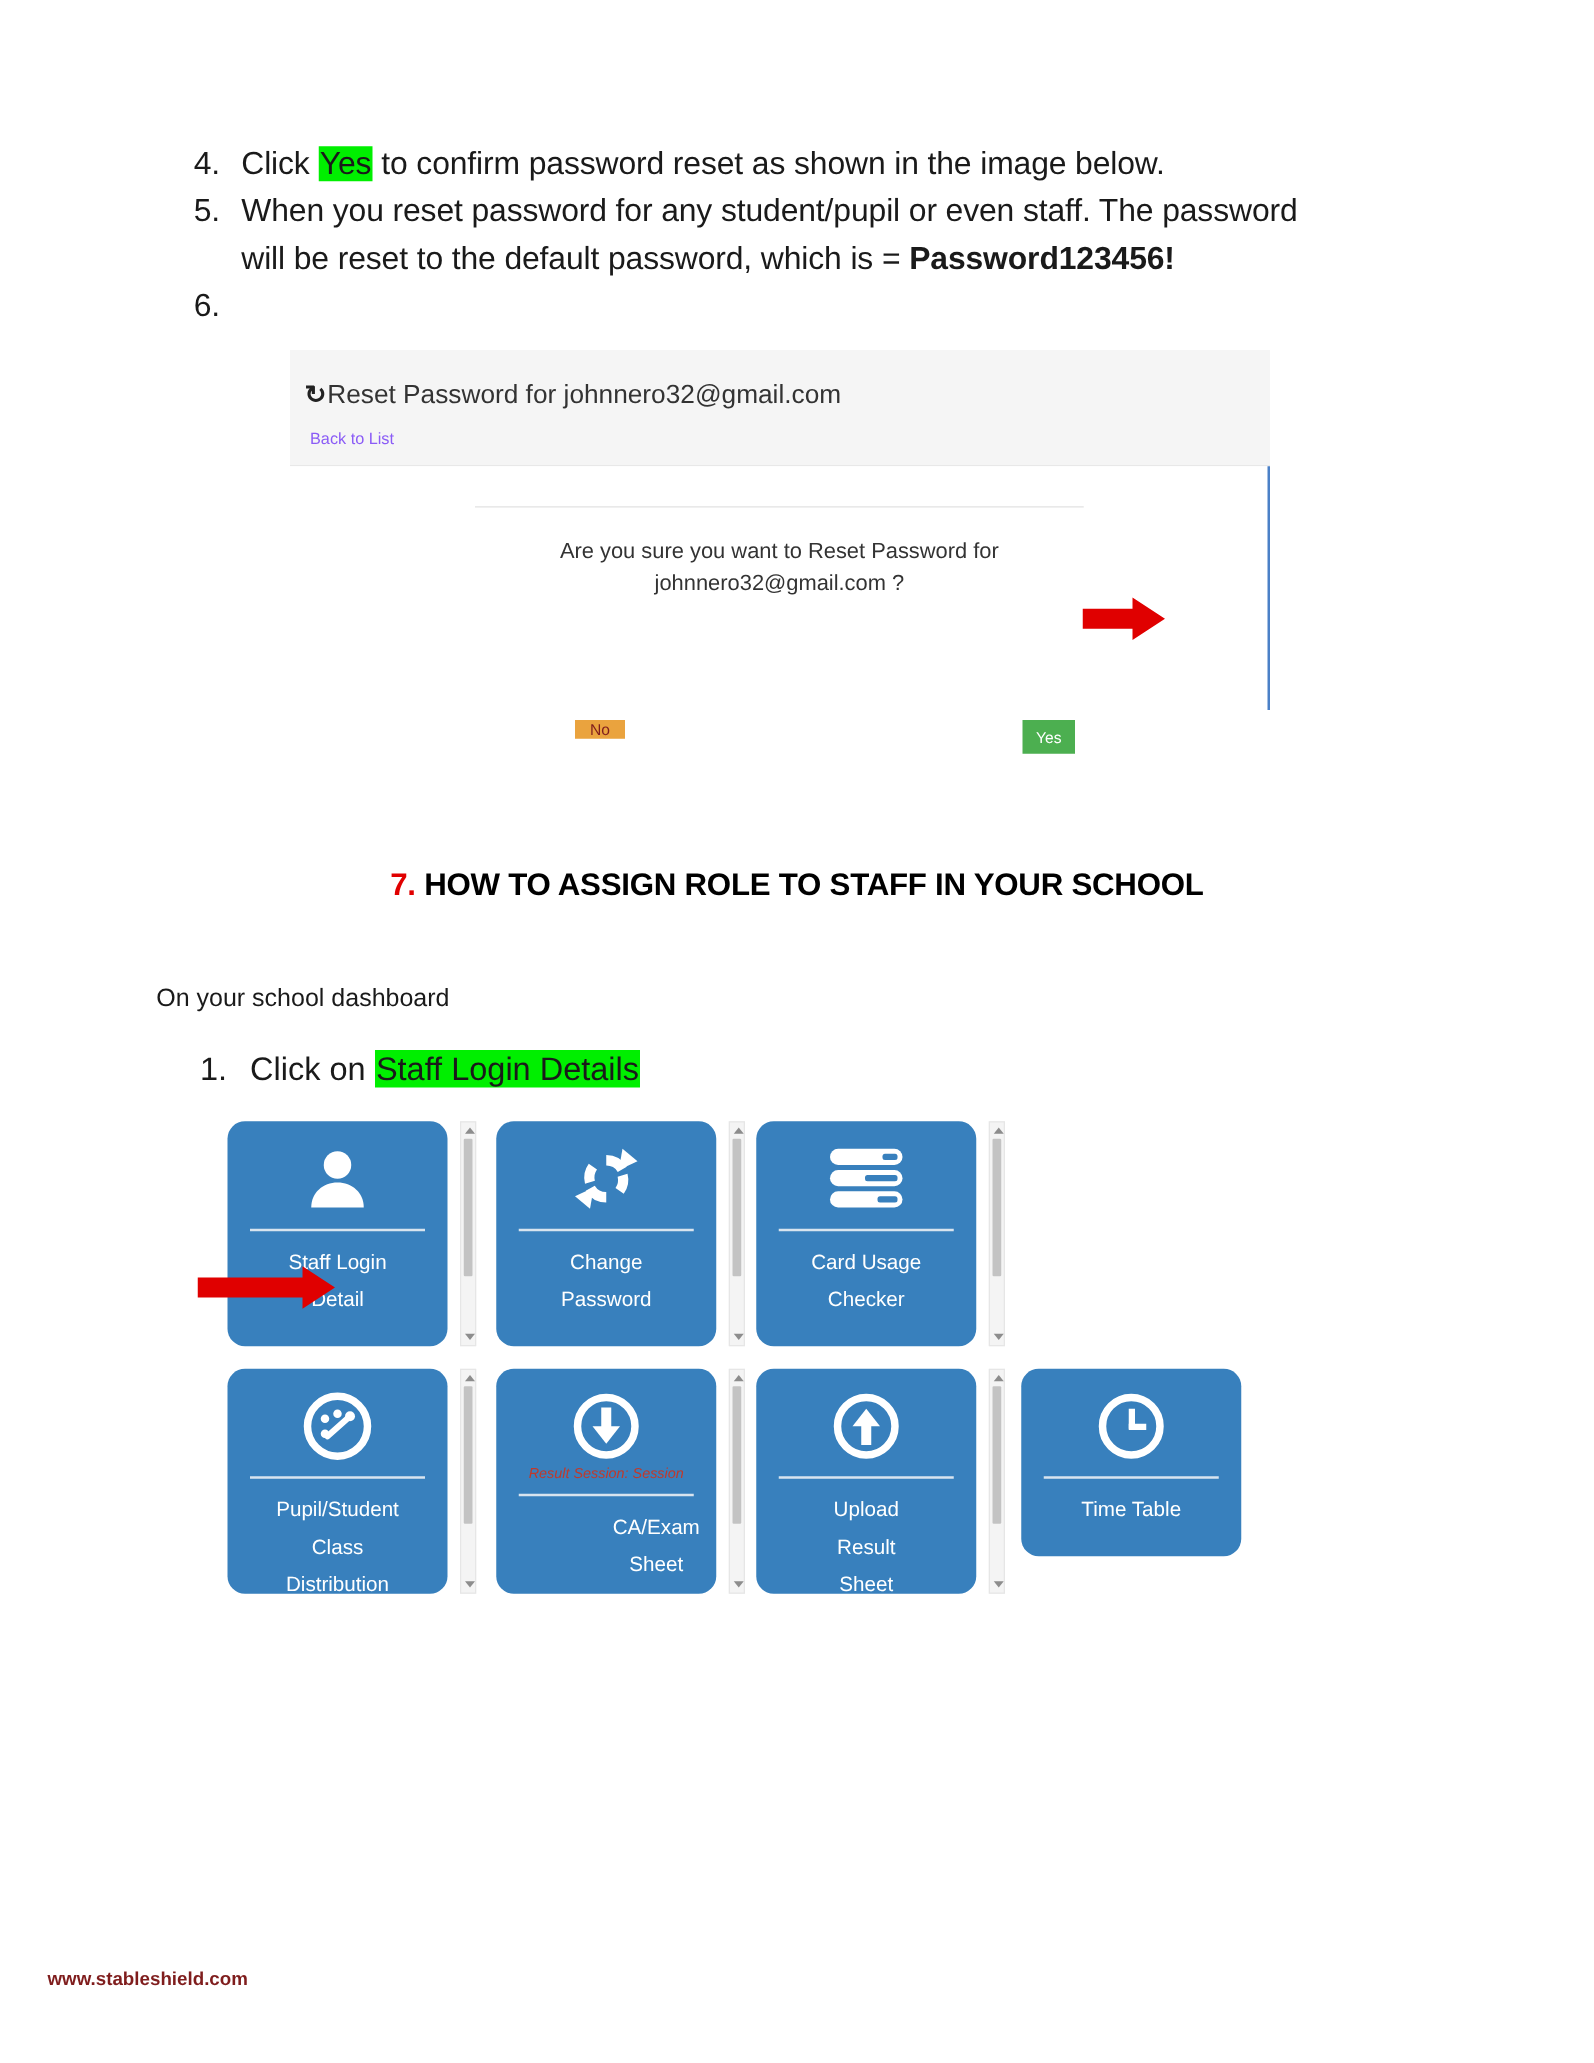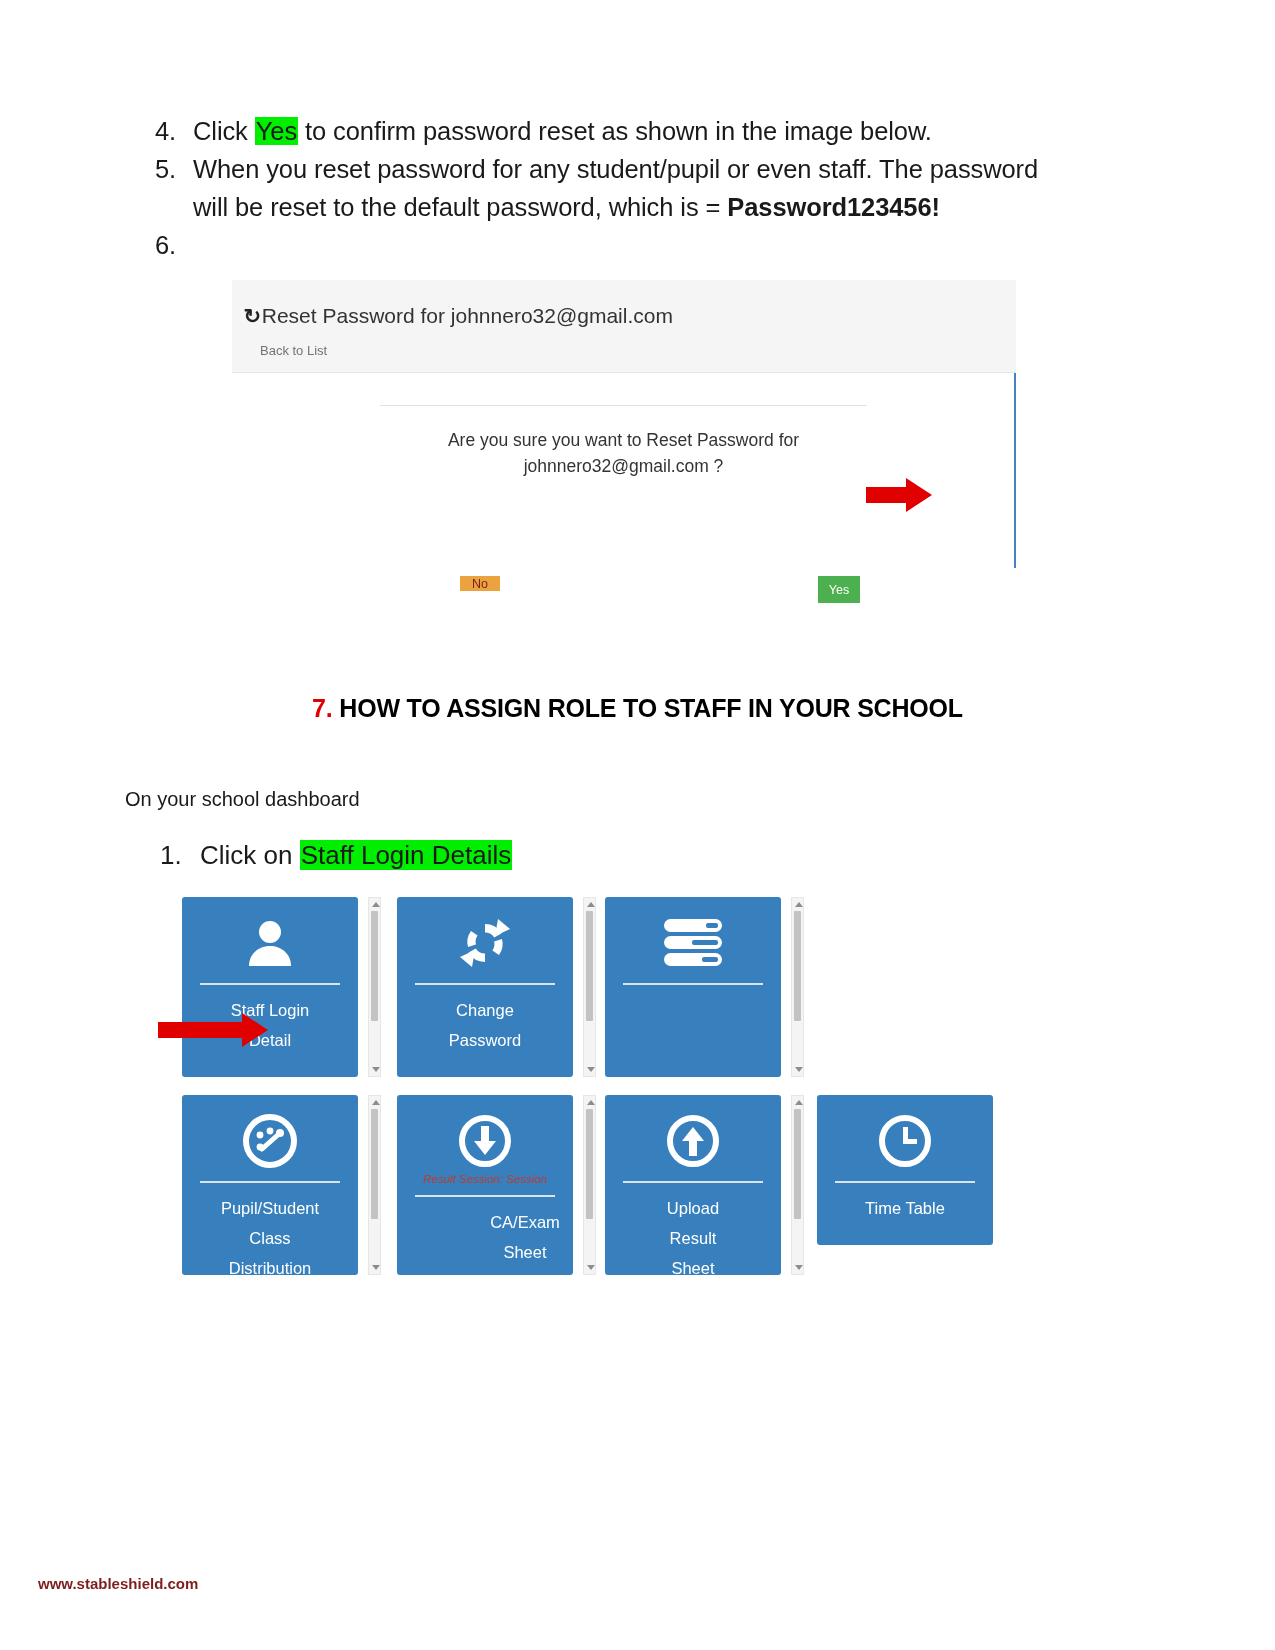--- a/index.html
+++ b/index.html
@@ -89,24 +89,24 @@
   .refresh-glyph {
     display: inline-block;
     font-size: 20px;
     font-weight: bold;
     color: #222;
     line-height: 1;
     transform: scaleX(1.05);
   }
   .shot1-back {
     position: absolute;
-    left: 28px;
+    left: 16px;
     top: 63px;
     font-size: 13px;
-    color: #737373;
+    color: #8b5cf6;
   }
   .shot1-body {
     position: absolute;
     left: 0;
     top: 93px;
     width: 784px;
     height: 195px;
     background: #ffffff;
     border-right: 2px solid #4a80c7;
     box-sizing: border-box;
@@ -226,21 +226,21 @@
   .tile-wrap.c2 { left: 423px; }
   .tile-wrap.c3 { left: 635px; }
 
   .tile {
     position: absolute;
     left: 0;
     top: 0;
     width: 176px;
     height: 100%;
     background: #3880bd;
-    border-radius: 3px;
+    border-radius: 14px;
     color: #ffffff;
     overflow: hidden;
     box-sizing: border-box;
   }
   .tile.short { height: 150px; }
   .tile-icon {
     position: absolute;
     left: 0;
     top: 14px;
     width: 176px;
@@ -435,20 +435,21 @@
             <svg width="62" height="52" viewBox="0 0 62 52">
               <rect x="2" y="2" width="58" height="13" rx="6.5" fill="#ffffff"></rect>
               <rect x="2" y="19" width="58" height="13" rx="6.5" fill="#ffffff"></rect>
               <rect x="2" y="36" width="58" height="13" rx="6.5" fill="#ffffff"></rect>
               <rect x="44" y="6" width="12" height="5" rx="2" fill="#3880bd"></rect>
               <rect x="30" y="23" width="26" height="5" rx="2" fill="#3880bd"></rect>
               <rect x="40" y="40" width="16" height="5" rx="2" fill="#3880bd"></rect>
             </svg>
           </div>
           <div class="tile-sep"></div>
+          <div class="tile-label">Card Usage<br>Checker</div>
         </div>
         <div class="tile-scroll">
           <div class="cap up"></div>
           <div class="thumb"></div>
           <div class="cap dn"></div>
         </div>
       </div>
 
 
     </div>

